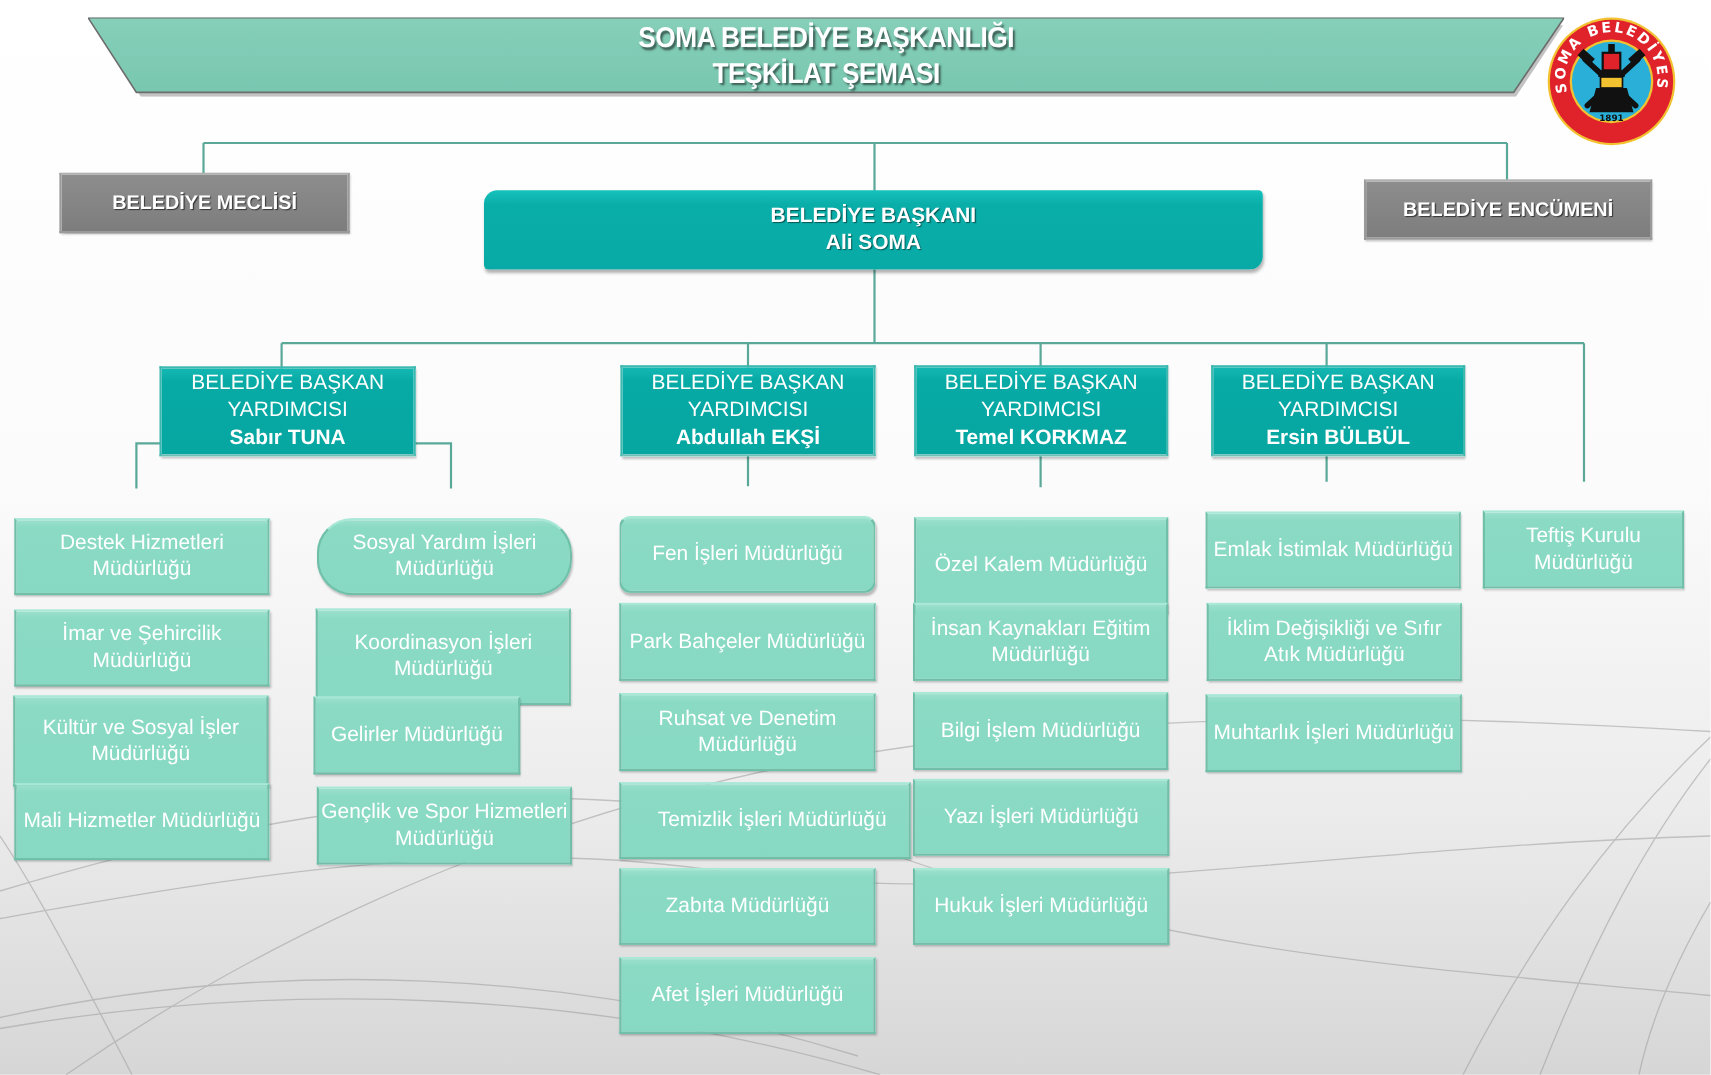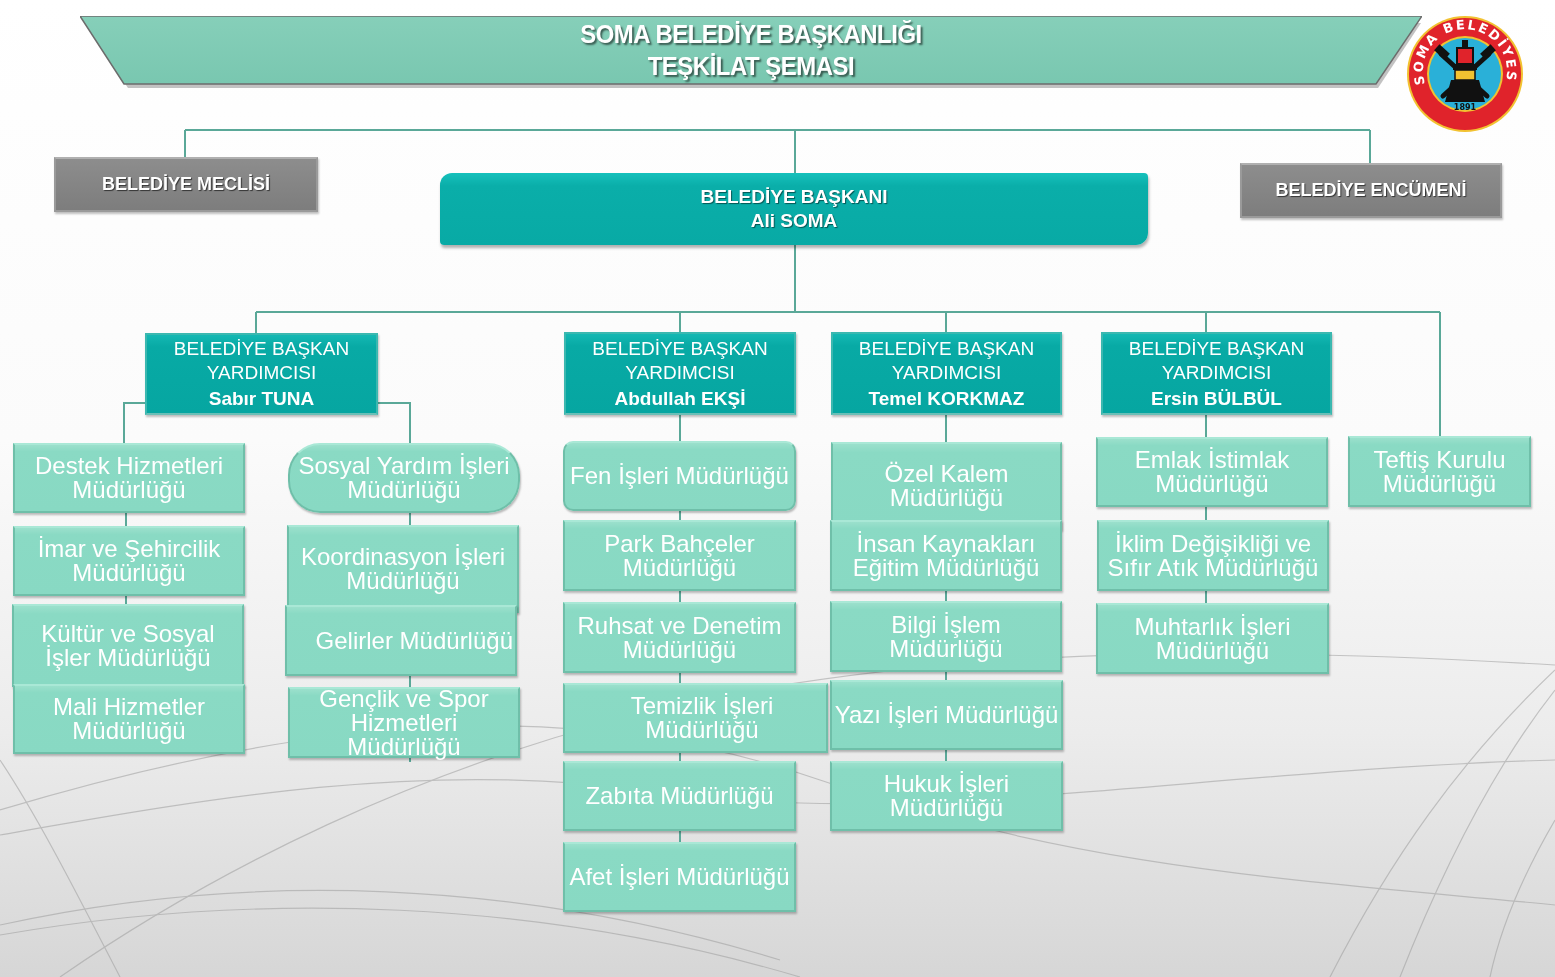--- a/index.html
+++ b/index.html
@@ -43,21 +43,21 @@
   }
   .deputy {
     background: linear-gradient(180deg, #14b8b3 0%, #08aaa5 15%, #06a6a1 100%);
     border:2px solid #3bb8b0; border-bottom-color:#6bbfb7;
     font-size:19px; line-height:24px;
   }
   .deputy .name { font-weight:bold; font-size:19px; margin-top:2px; }
   .dept {
     background: linear-gradient(180deg, #9be0cc 0%, #8adac4 10%, #88d9c3 100%);
     border:2px solid #6fbfa9; border-top-color:#a9e8d6;
-    font-size:24px; line-height:24px; padding:0 2px;
+    font-size:19px; line-height:24px; padding:0 2px;margin-top:28px;
   }
 </style>
 </head>
 <body>
 
 <svg id="bg-swirls" viewBox="0 0 1555 977">
   <g fill="none" stroke="#9e9e9e" stroke-width="1.2" opacity="0.55">
     <path d="M0,925 C250,870 520,880 780,960"></path>
     <path d="M0,935 C260,890 540,900 800,977"></path>
     <path d="M0,810 C300,720 560,690 820,780 C1080,870 1300,880 1555,905"></path>
@@ -190,21 +190,21 @@
 <div class="box dept" style="left:13px;top:684px;width:232px;height:70px;">
     <span>Mali Hizmetler  Müdürlüğü</span>
   </div>
 
 <div class="box dept" style="left:288px;top:443px;width:232px;height:70px;border-radius:32px;">
     <span>Sosyal Yardım İşleri Müdürlüğü</span>
   </div>
 <div class="box dept" style="left:287px;top:525px;width:232px;height:88px;">
     <span>Koordinasyon İşleri Müdürlüğü</span>
   </div>
-<div class="box dept" style="left:285px;top:605px;width:232px;height:71px;align-items:flex-end;">
+<div class="box dept" style="left:285px;top:605px;width:188px;height:71px;">
     <span>Gelirler Müdürlüğü</span>
   </div>
 <div class="box dept" style="left:288px;top:687px;width:232px;height:71px;">
     <span>Gençlik ve Spor Hizmetleri  Müdürlüğü</span>
   </div>
 
 <div class="box dept" style="left:563px;top:441px;width:233px;height:70px;border-radius:10px;">
     <span>Fen İşleri Müdürlüğü</span>
   </div>
 <div class="box dept" style="left:563px;top:520px;width:233px;height:71px;">

